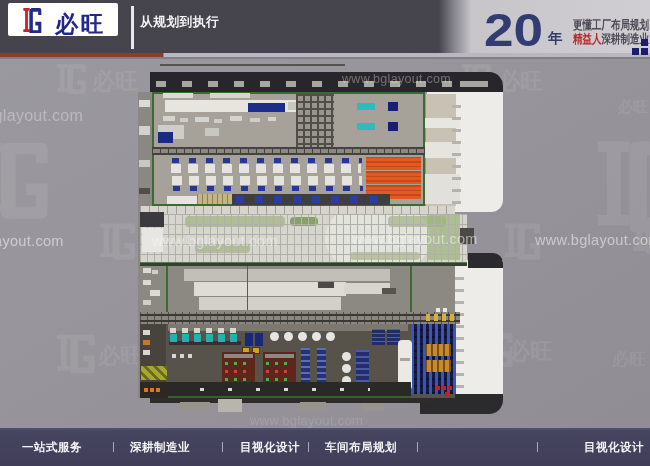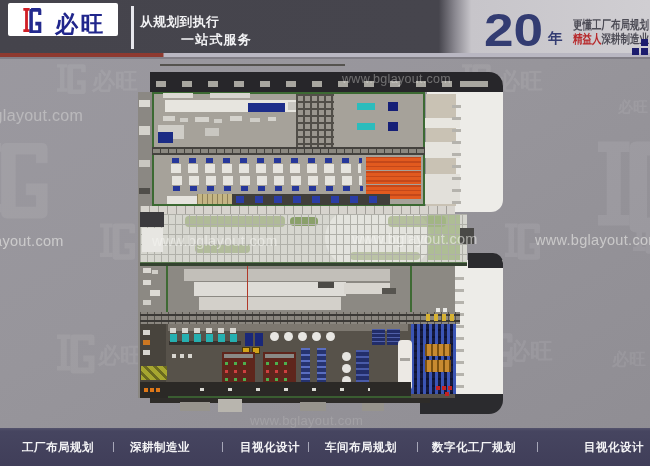--- a/index.html
+++ b/index.html
@@ -274,35 +274,33 @@
 <div class="a" id="hdrline"></div>
 <div class="a" id="hdrshadow"></div>
 <div class="a" id="logobox"></div>
 <svg class="a" style="left:21px;top:7px;transform:scaleX(0.76);transform-origin:left top" width="34" height="26" viewBox="0 0 34 28">
   <path fill="#d01f26" d="M2,1 h9 v3 h-2.5 v20 h2.5 v3 h-9 v-3 h2.5 v-20 h-2.5 z"></path>
   <path fill="#232a8e" d="M13,1 h12 q2.5,0 2.5,2.5 v5 h-4.5 v-3.5 h-7.5 v20 h7.5 v-5 h-4 v-4 h8.5 v11.5 q0,2.5 -2.5,2.5 h-12 q-2.5,0 -2.5,-2.5 v-23 q0,-2.5 2.5,-2.5 z"></path>
 </svg>
 <div class="a" id="logotxt">必旺</div>
 <div class="a" id="divider"></div>
 <div class="a h1t" id="ht1">从规划到执行</div>
-<div class="a h1t" id="ht2">一站式服务</div>
 <div class="a" id="n20">20</div>
 <div class="a" id="nian">年</div>
 <div class="a" id="rt1">更懂工厂布局规划</div>
 <div class="a" id="rt2"><b>精益人</b>深耕制造业</div>
 <div class="a sq" style="left:641px;top:39px;width:7px;height:7px"></div>
 <div class="a sq" style="left:632px;top:48px;width:7px;height:7px"></div>
 <div class="a sq" style="left:641px;top:48px;width:7px;height:7px"></div>
 
 <div class="a" id="foot"></div>
-<div class="a fi" style="left:22px">工厂布局规划</div>
+<div class="a fi" style="left:22px">一站式服务</div>
 <div class="a fs" style="left:112px">|</div>
 <div class="a fi" style="left:130px">深耕制造业</div>
 <div class="a fs" style="left:221px">|</div>
 <div class="a fi" style="left:240px">目视化设计</div>
 <div class="a fs" style="left:307px">|</div>
 <div class="a fi" style="left:325px">车间布局规划</div>
 <div class="a fs" style="left:416px">|</div>
-<div class="a fi" style="left:432px">数字化工厂规划</div>
 <div class="a fs" style="left:536px">|</div>
 <div class="a fi" style="left:584px">目视化设计</div>
 
 </div>
 
 </body></html>

